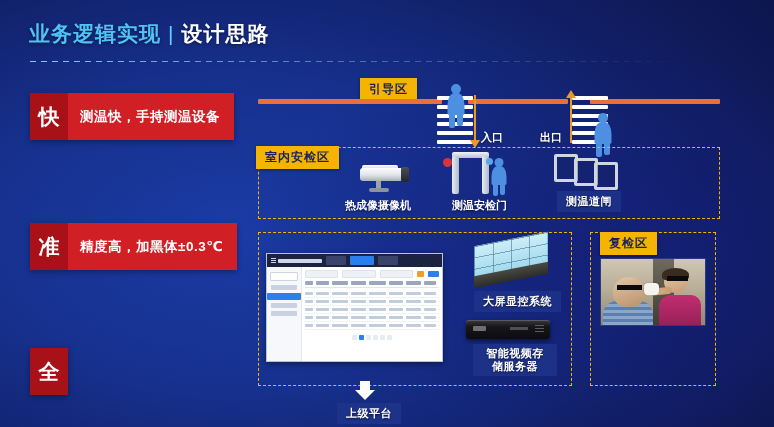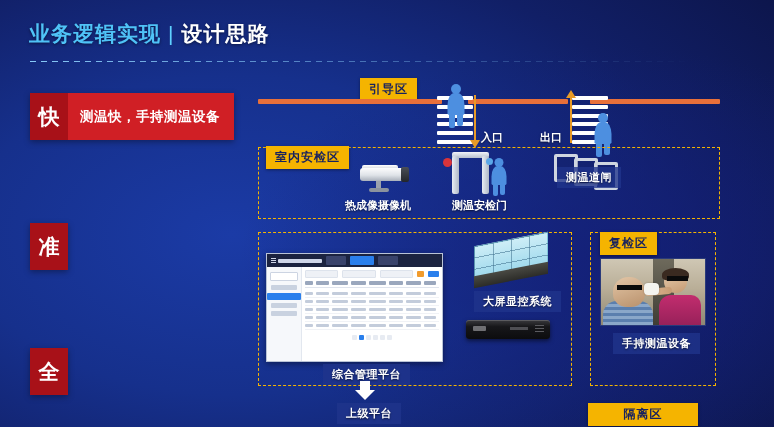--- a/index.html
+++ b/index.html
@@ -198,20 +198,21 @@
     <span class="t1">业务逻辑实现</span><span class="bar">|</span><span class="t2">设计思路</span>
   </div>
   <div class="hdr-dash"></div>
 
   <div class="feat" id="feat0">
     <div class="ch">快</div>
     <div class="tx">测温快，手持测温设备</div>
   </div>
   <div class="feat" id="feat1">
     <div class="ch">准</div>
+    <div class="tx">精度高，加黑体±0.3℃</div>
   </div>
   <div class="feat" id="feat2">
     <div class="ch">全</div>
   </div>
 
   <div class="badge-y" style="left:360px;top:78px;">引导区</div>
 
   <div class="orange-line" style="left:258px;top:99px;width:184px;"></div>
   <div class="orange-line" style="left:468px;top:99px;width:100px;"></div>
   <div class="orange-line" style="left:590px;top:99px;width:130px;"></div>
@@ -247,21 +248,21 @@
     <div class="legB" style="left:12px;top:29px;width:6px;height:13px;"></div>
   </div>
 
   <div class="arw dn" style="left:474px;top:95px;height:46px;"></div>
   <div class="arw up" style="left:570px;top:97px;height:46px;"></div>
 
   <div class="wtext" style="left:481px;top:130px;">入口</div>
   <div class="wtext" style="left:540px;top:130px;">出口</div>
 
   <div class="zone" style="left:258px;top:147px;width:460px;height:70px;"></div>
-  <div class="badge-y" style="left:266px;top:146px;">室内安检区</div>
+  <div class="badge-y" style="left:256px;top:146px;">室内安检区</div>
 
   <div class="cam" style="left:360px;top:162px;width:52px;height:32px;">
     <div class="shade"></div>
       <div class="barrel"></div>
       <div class="lens"></div>
     <div class="mount"></div>
       <div class="base"></div>
   </div>
   <div class="wtext" style="left:345px;top:198px;">热成像摄像机</div>
 
@@ -278,21 +279,21 @@
     <div class="legA" style="left:3px;top:25px;width:5px;height:13px;"></div>
     <div class="legB" style="left:10px;top:25px;width:5px;height:12px;"></div>
   </div>
   <div class="wtext" style="left:452px;top:198px;">测温安检门</div>
 
   <div class="turn" style="left:554px;top:148px;width:62px;height:40px;">
     <div class="frame" style="left:0;top:6px;width:18px;height:22px;"></div>
     <div class="frame" style="left:20px;top:10px;width:18px;height:22px;"></div>
     <div class="frame" style="left:40px;top:14px;width:18px;height:22px;"></div>
   </div>
-  <div class="label-b" style="left:557px;top:167px;">测温道闸</div>
+  <div class="label-b" style="left:557px;top:191px;">测温道闸</div>
 
   <div class="zone" style="left:258px;top:232px;width:312px;height:152px;"></div>
 
   <div class="sw" style="left:266px;top:253px;width:175px;height:107px;">
     <div class="topbar">
       <div class="brand">
         <div class="burger"></div>
         <div class="brand-tx"></div>
       </div>
       <div class="tab n"></div>
@@ -379,34 +380,34 @@
           <div class="pg"></div>
           <div class="pg a"></div>
           <div class="pg"></div>
           <div class="pg"></div>
           <div class="pg"></div>
           <div class="pg"></div>
         </div>
       </div>
     </div>
   </div>
-  <div class="label-b" style="left:323px;top:364px;">综合管理平台</div>
 
   <div class="wall" style="left:474px;top:239px;width:78px;height:48px;">
     <div class="screen"></div>
       <div class="grid"></div>
       <div class="stand"></div>
   </div>
   <div class="label-b" style="left:474px;top:291px;">大屏显控系统</div>
 
   <div class="srv" style="left:466px;top:320px;">
     <div class="lg"></div>
       <div class="txt"></div>
       <div class="bay"></div>
   </div>
+  <div class="label-b" style="left:473px;top:344px;width:66px;text-align:center;line-height:13px;white-space:normal;">智能视频存储服务器</div>
 
   <div class="downarrow" style="left:355px;top:381px;height:20px;">
     <div class="stem"></div>
       <div class="hd"></div>
   </div>
   <div class="label-b" style="left:337px;top:403px;">上级平台</div>
 
   <div class="zone" style="left:590px;top:232px;width:124px;height:152px;"></div>
   <div class="badge-y" style="left:600px;top:232px;">复检区</div>
 
@@ -416,17 +417,15 @@
     <div class="man-body"></div>
     <div class="man-head"></div>
     <div class="n-body"></div>
     <div class="n-head"></div>
     <div class="n-hair"></div>
     <div class="arm"></div>
     <div class="glove"></div>
     <div class="bar1"></div>
     <div class="bar2"></div>
   </div>
-  <div class="label-b" style="left:613px;top:333px;">手持测温设备</div>
-
-  <div class="badge-y" style="left:588px;top:403px;width:110px;text-align:center;padding-left:0;padding-right:0;">隔离区</div>
+
 
 </div>
 
 </body></html>

